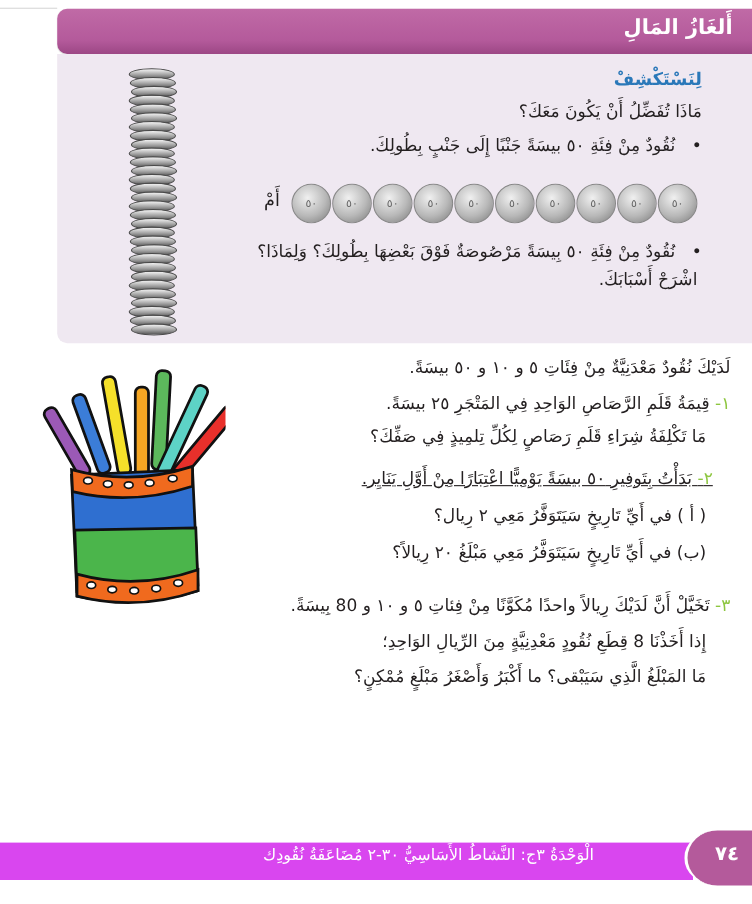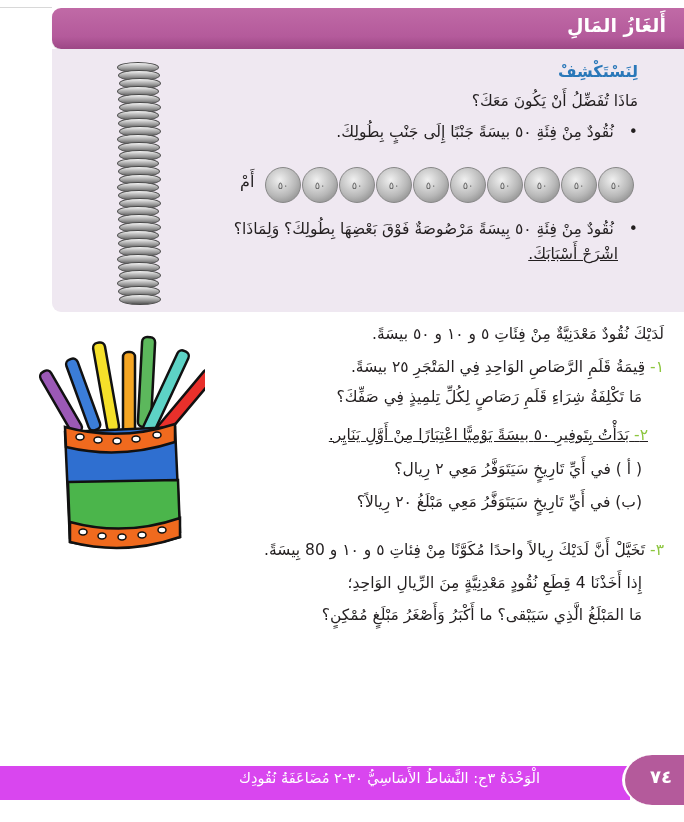--- a/index.html
+++ b/index.html
@@ -34,21 +34,21 @@
     .explore-title {
       position: absolute; right: 46px; top: 62px; color: #2a78b9; font-size: 16px; font-weight: bold;
     }
     .line { position: absolute; font-size: 15.5px; white-space: nowrap; line-height: 22px; }
     .bullet::before { content: "•"; margin-left: 10px; }
     .coin-row { position: absolute; left: 265px; top: 167px; height: 36px; display: flex; flex-direction: row; gap: 1px; }
     .coin {
       width: 34px; height: 34px; border-radius: 50%;
       background: radial-gradient(circle at 40% 35%, #f0f0f0, #b8b8b8 55%, #7a7a7a);
       border: 1px solid #888; display: flex; align-items: center; justify-content: center;
-      font-size: 10px; color: #666; font-family: Liberation Serif, serif;
+      font-size: 10px; color: #666;
     }
     .or-label { position: absolute; left: 240px; top: 172px; font-size: 16px; }
     .num { color: #8dc63f; }
     .pencil-art { position: absolute; left: 35px; top: 322px; width: 170px; height: 240px; }
     .footer-bar {
       position: absolute; left: 0; top: 766px; width: 630px; height: 34px; background: #d946ef;
     }
     .footer-text {
       position: absolute; right: 90px; top: 4px; color: #fff; font-size: 14.5px; direction: rtl; white-space: nowrap;
     }
@@ -122,21 +122,21 @@
   <div class="coin">٥٠</div>
   <div class="coin">٥٠</div>
   <div class="coin">٥٠</div>
   <div class="coin">٥٠</div>
   <div class="coin">٥٠</div>
 </div>
 
 <div class="line rtl bullet" style="right:46px; top:218px;">
   <span>نُقُودٌ مِنْ فِئَةِ ٥٠ بِيسَةً مَرْصُوصَةٌ فَوْقَ بَعْضِهَا بِطُولِكَ؟ وَلِمَاذَا؟</span>
 </div>
-<div class="line rtl" style="right:66px; top:243px;text-decoration:underline;">اشْرَحْ أَسْبَابَكَ.</div>
+<div class="line rtl" style="right:50px; top:243px;">اشْرَحْ أَسْبَابَكَ.</div>
 
 <svg class="pencil-art" viewBox="0 0 170 240">
   <g stroke="#111" stroke-width="2.5" stroke-linecap="round">
     <rect x="20" y="45" width="12" height="70" rx="5" fill="#9b59b6" transform="rotate(-30 26 80)"></rect>
     <rect x="42" y="35" width="12" height="75" rx="5" fill="#3b7dd8" transform="rotate(-20 48 72)"></rect>
     <rect x="65" y="20" width="12" height="90" rx="5" fill="#f5e02a" transform="rotate(-10 71 65)"></rect>
     <rect x="88" y="30" width="12" height="85" rx="5" fill="#f5a623"></rect>
     <rect x="105" y="15" width="13" height="90" rx="5" fill="#5cb85c" transform="rotate(3 111 60)"></rect>
     <rect x="125" y="25" width="12" height="90" rx="5" fill="#5dd3c6" transform="rotate(25 131 70)"></rect>
     <rect x="145" y="40" width="12" height="80" rx="5" fill="#e8302b" transform="rotate(40 151 80)"></rect>
@@ -171,21 +171,21 @@
   <span class="num">٢-</span>
   <span>بَدَأْتُ بِتَوفِيرِ ٥٠ بيسَةً يَوْمِيًّا اعْتِبَارًا مِنْ أَوَّلِ يَنَايِر.</span>
 </div>
 <div class="line rtl" style="right:42px; top:458px;">( أ ) في أَيِّ تَارِيخٍ سَيَتَوَفَّرُ مَعِي ٢ رِيال؟</div>
 <div class="line rtl" style="right:42px; top:491px;">(ب) في أَيِّ تَارِيخٍ سَيَتَوَفَّرُ مَعِي مَبْلَغُ ٢٠ رِيالاً؟</div>
 
 <div class="line rtl" style="right:20px; top:539px;">
   <span class="num">٣-</span>
   <span>تَخَيَّلْ أَنَّ لَدَيْكَ رِيالاً واحدًا مُكَوَّنًا مِنْ فِئاتِ ٥ و ١٠ و 80 بِيسَةً.</span>
 </div>
-<div class="line rtl" style="right:42px; top:572px;">إِذا أَخَذْنَا 4 قِطَعِ نُقُودٍ مَعْدِنِيَّةٍ مِنَ الرِّيالِ الوَاحِدِ؛</div>
+<div class="line rtl" style="right:42px; top:572px;">إِذا أَخَذْنَا 8 قِطَعِ نُقُودٍ مَعْدِنِيَّةٍ مِنَ الرِّيالِ الوَاحِدِ؛</div>
 <div class="line rtl" style="right:42px; top:604px;text-align:right;">مَا المَبْلَغُ الَّذِي سَيَبْقى؟ ما أَكْبَرُ وَأَصْغَرُ مَبْلَغٍ مُمْكِنٍ؟</div>
 
 <div class="footer-bar">
   <div class="footer-text">الْوَحْدَةُ ٣ج: النَّشاطُ الأَسَاسِيُّ ٣٠-٢ مُضَاعَفَةُ نُقُودِك</div>
 </div>
 <div class="page-badge">
   <div class="page-num">٧٤</div>
 </div>
 
 </body></html>

